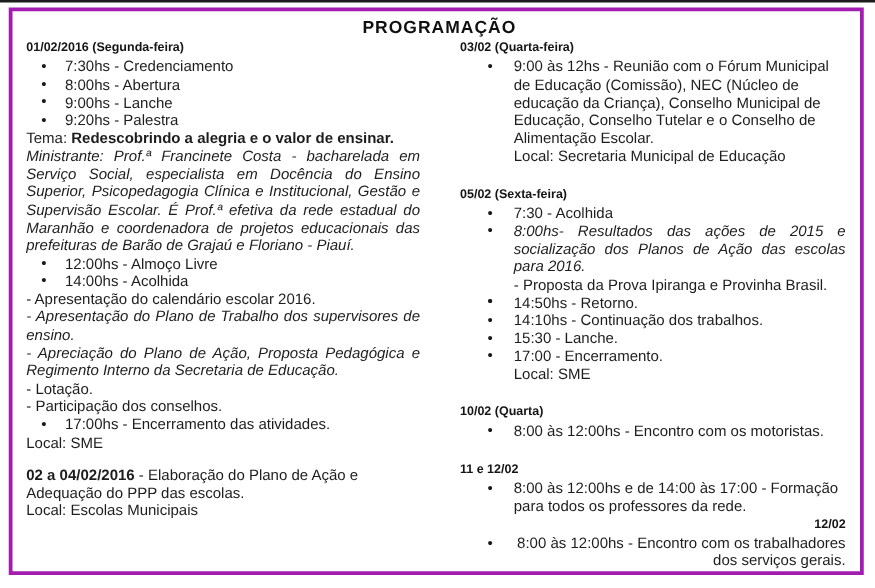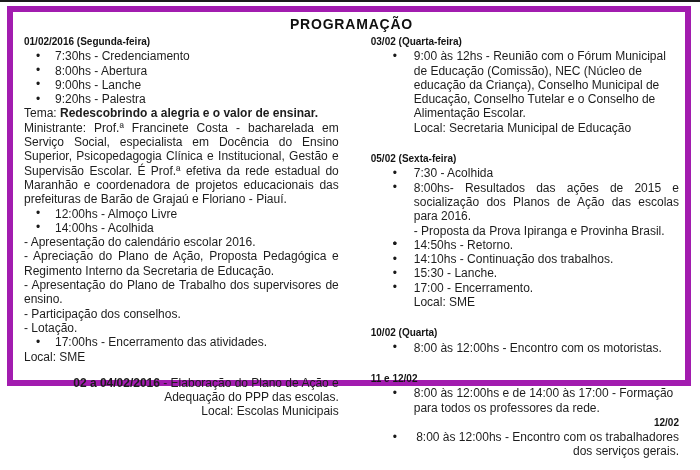--- a/index.html
+++ b/index.html
@@ -4,22 +4,22 @@
 <style>
   html,body{margin:0;padding:0;}
   body{
     width:700px;height:470px;position:relative;background:#ffffff;
     font-family:"Liberation Sans","DejaVu Sans",sans-serif;
     color:#1d1d1d;overflow:hidden;
     -webkit-font-smoothing:antialiased;
   }
   .top-rule{position:absolute;left:0;top:0;width:700px;height:2px;background:#1c1c1c;}
   .sheet{
-    position:absolute;left:7px;top:6px;width:684px;height:380px;
-    box-sizing:border-box;border:6px solid #a21caf;background:#fff;
+    position:absolute;left:7px;top:6px;width:684px;height:454px;
+    box-sizing:border-box;border:3px solid #a21caf;background:#fff;
     padding:2px 6px 0 11px;
   }
   .title{
     text-align:center;font-weight:bold;font-size:14px;letter-spacing:0.8px;
     color:#101010;line-height:17px;margin-top:2px;
   }
   .cols{display:flex;align-items:flex-start;margin-top:2px;}
   .col{font-size:12px;line-height:14.3px;}
   .col-left{width:315px;}
   .col-right{width:308.5px;margin-left:32px;}
@@ -29,22 +29,22 @@
   .col-left .sec.gap-sm{margin-top:12px;}
   .heading{font-weight:bold;font-size:10px;color:#141414;}
   .li{position:relative;padding-left:31px;}
   .dot{
     position:absolute;left:12px;top:-0.5px;font-size:12px;color:#1a1a1a;
   }
   .cont{}
   .col-right .li{padding-left:43px;}
   .col-right .dot{left:22px;}
   .col-right .cont{margin-left:43px;}
-  .just{text-align:justify;}
-  .para{margin:0;text-align:right;}
+  .just{text-align:justify;font-style:italic;}
+  .para{margin:0;}
   .b{font-weight:bold;}
   .txt{display:block;}
 </style>
 </head>
 <body>
 
 <div class="top-rule"></div>
 
 <div class="sheet">
   <div class="title">PROGRAMAÇÃO</div>
@@ -72,24 +72,24 @@
           <div class="cont just"><span>Ministrante: Prof.ª Francinete Costa - bacharelada em Serviço Social, especialista em Docência do Ensino Superior, Psicopedagogia Clínica e Institucional, Gestão e Supervisão Escolar. É Prof.ª efetiva da rede estadual do Maranhão e coordenadora de projetos educacionais das prefeituras de Barão de Grajaú e Floriano - Piauí.</span></div>
           <div class="li">
             <span class="dot">•</span>
             <span class="txt"><span>12:00hs - Almoço Livre</span></span>
           </div>
           <div class="li">
             <span class="dot">•</span>
             <span class="txt"><span>14:00hs - Acolhida</span></span>
           </div>
           <div class="cont"><span>- Apresentação do calendário escolar 2016.</span></div>
+          <div class="cont just"><span>- Apresentação do Plano de Trabalho dos supervisores de ensino.</span></div>
           <div class="cont just"><span>- Apreciação do Plano de Ação, Proposta Pedagógica e Regimento Interno da Secretaria de Educação.</span></div>
-          <div class="cont just"><span>- Apresentação do Plano de Trabalho dos supervisores de ensino.</span></div>
+          <div class="cont"><span>- Lotação.</span></div>
           <div class="cont"><span>- Participação dos conselhos.</span></div>
-          <div class="cont"><span>- Lotação.</span></div>
           <div class="li">
             <span class="dot">•</span>
             <span class="txt"><span>17:00hs - Encerramento das atividades.</span></span>
           </div>
           <div class="cont"><span>Local: SME</span></div>
         </section>
         <section class="sec gap-sm">
           <p class="para"><span class="b">02 a 04/02/2016</span><span> - Elaboração do Plano de Ação e Adequação do PPP das escolas.</span></p>
           <p class="para"><span>Local: Escolas Municipais</span></p>
         </section>

